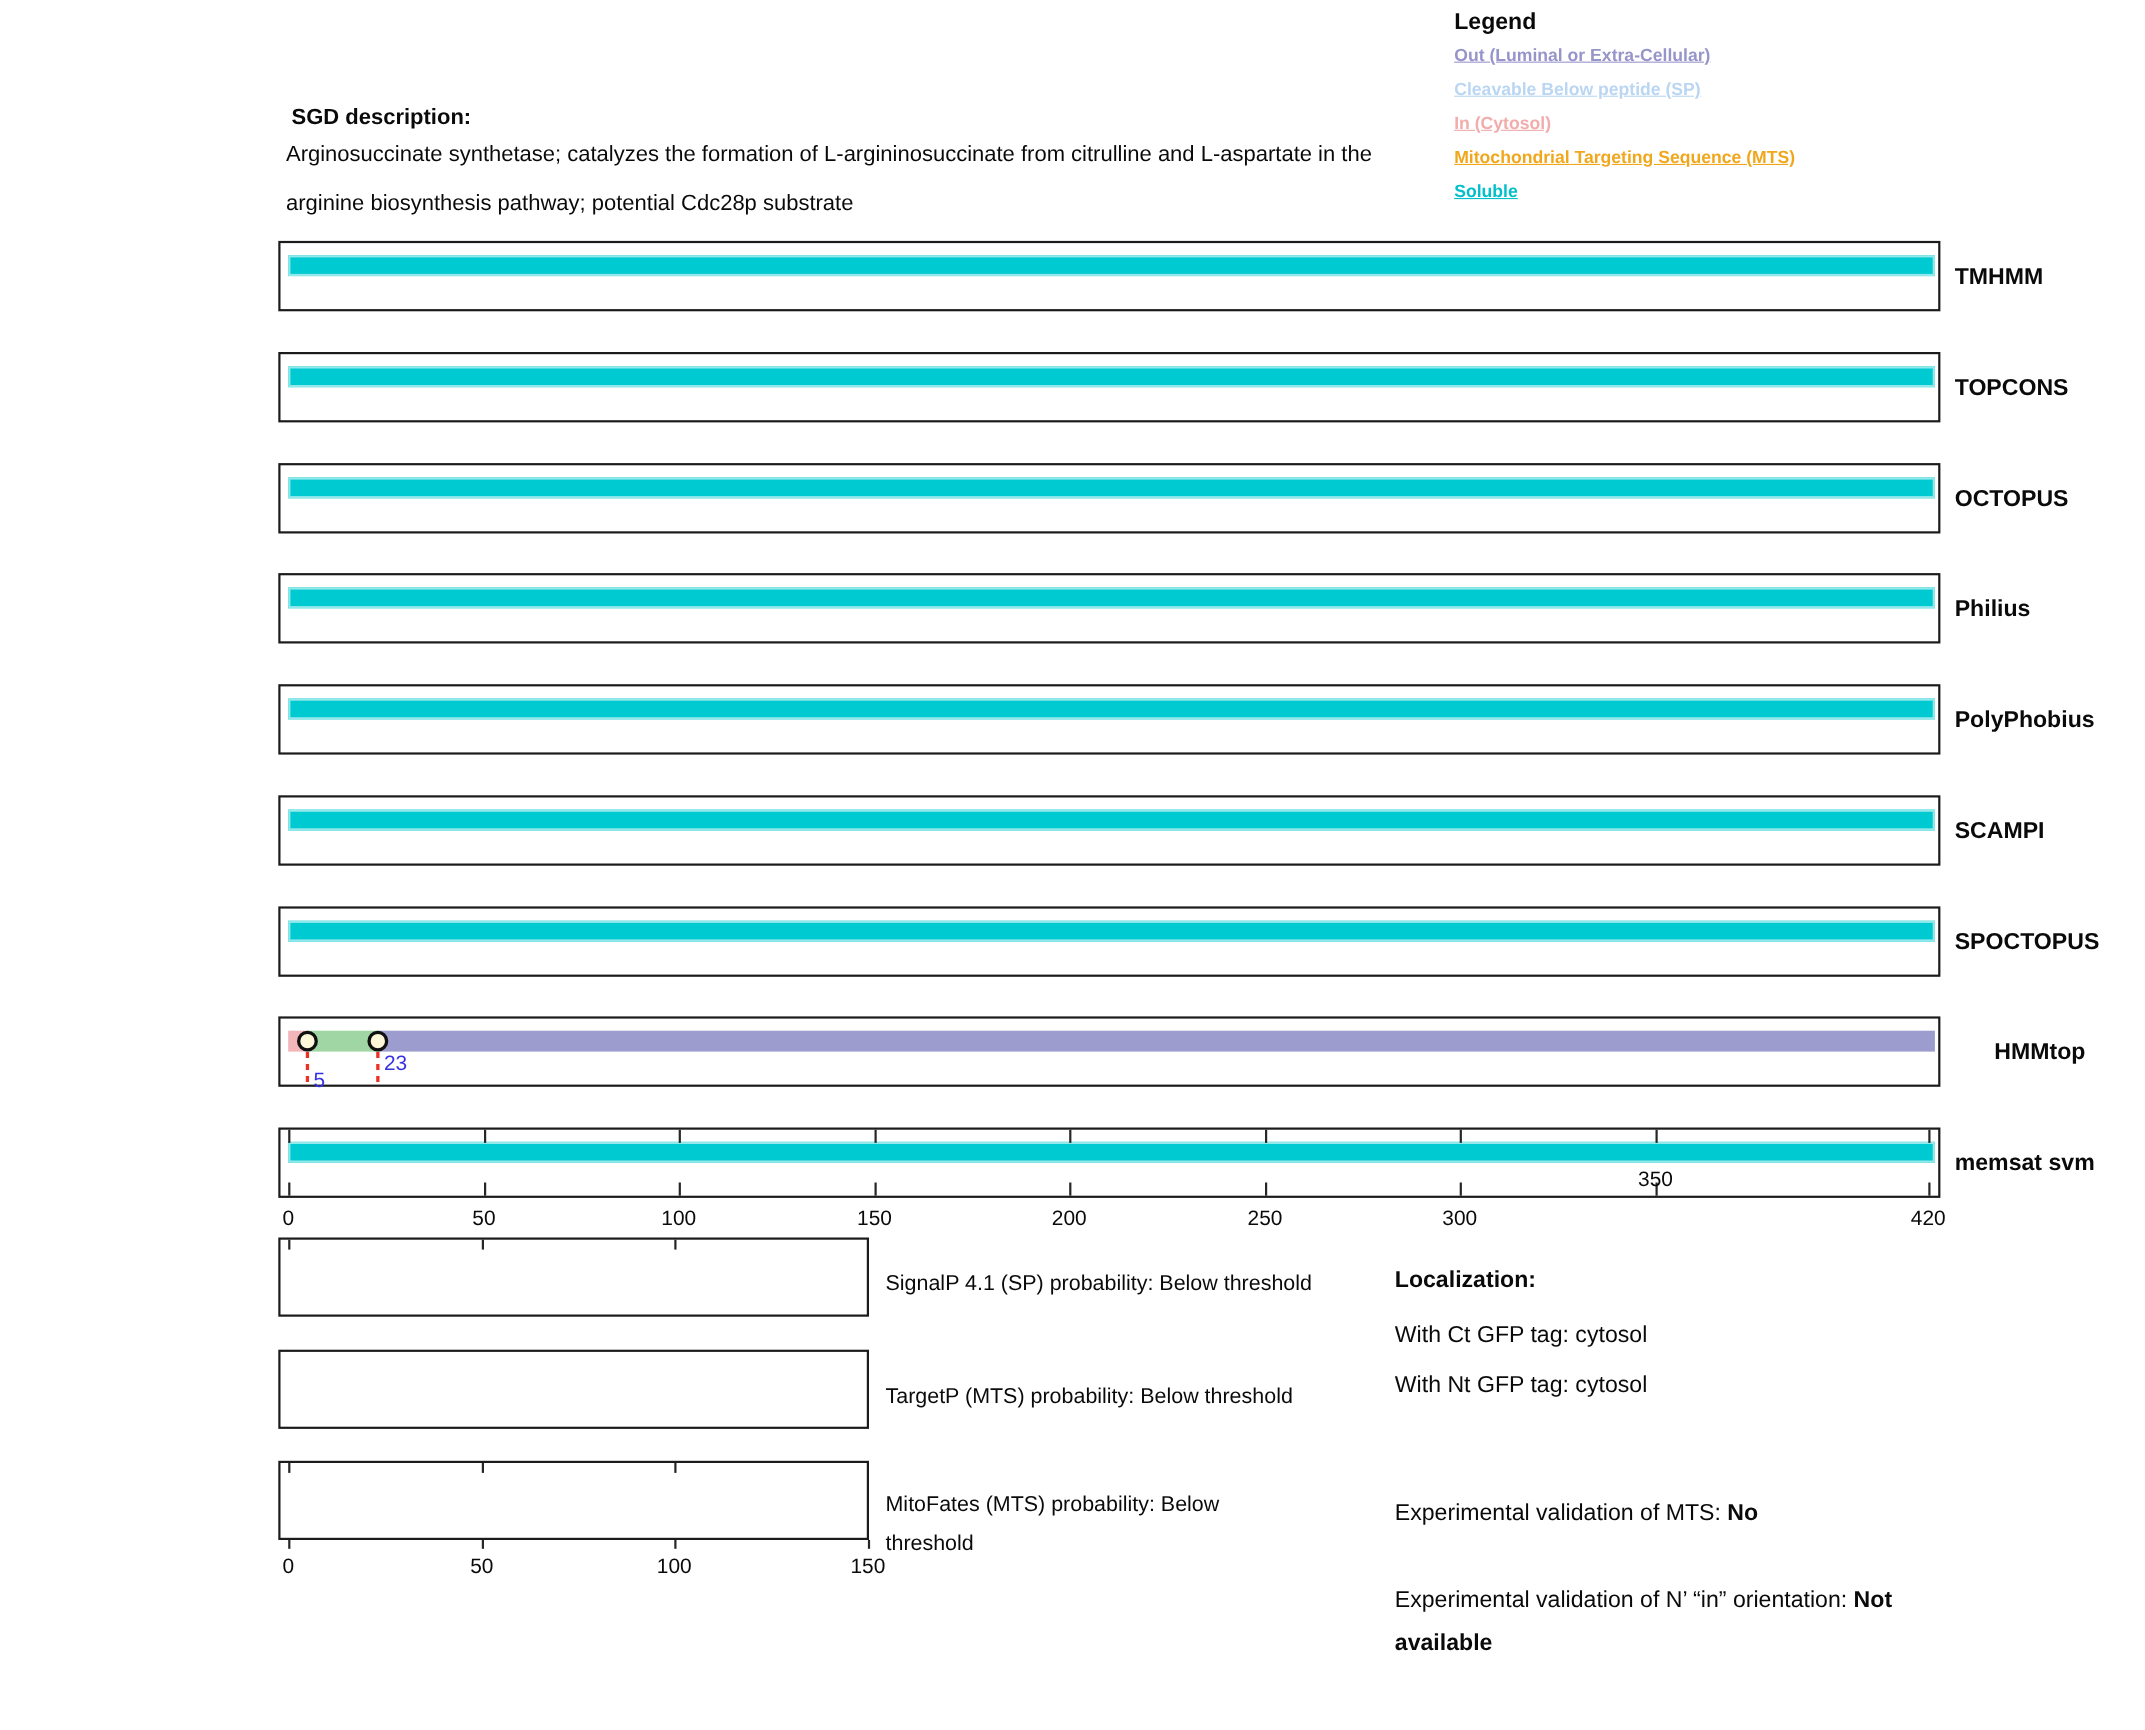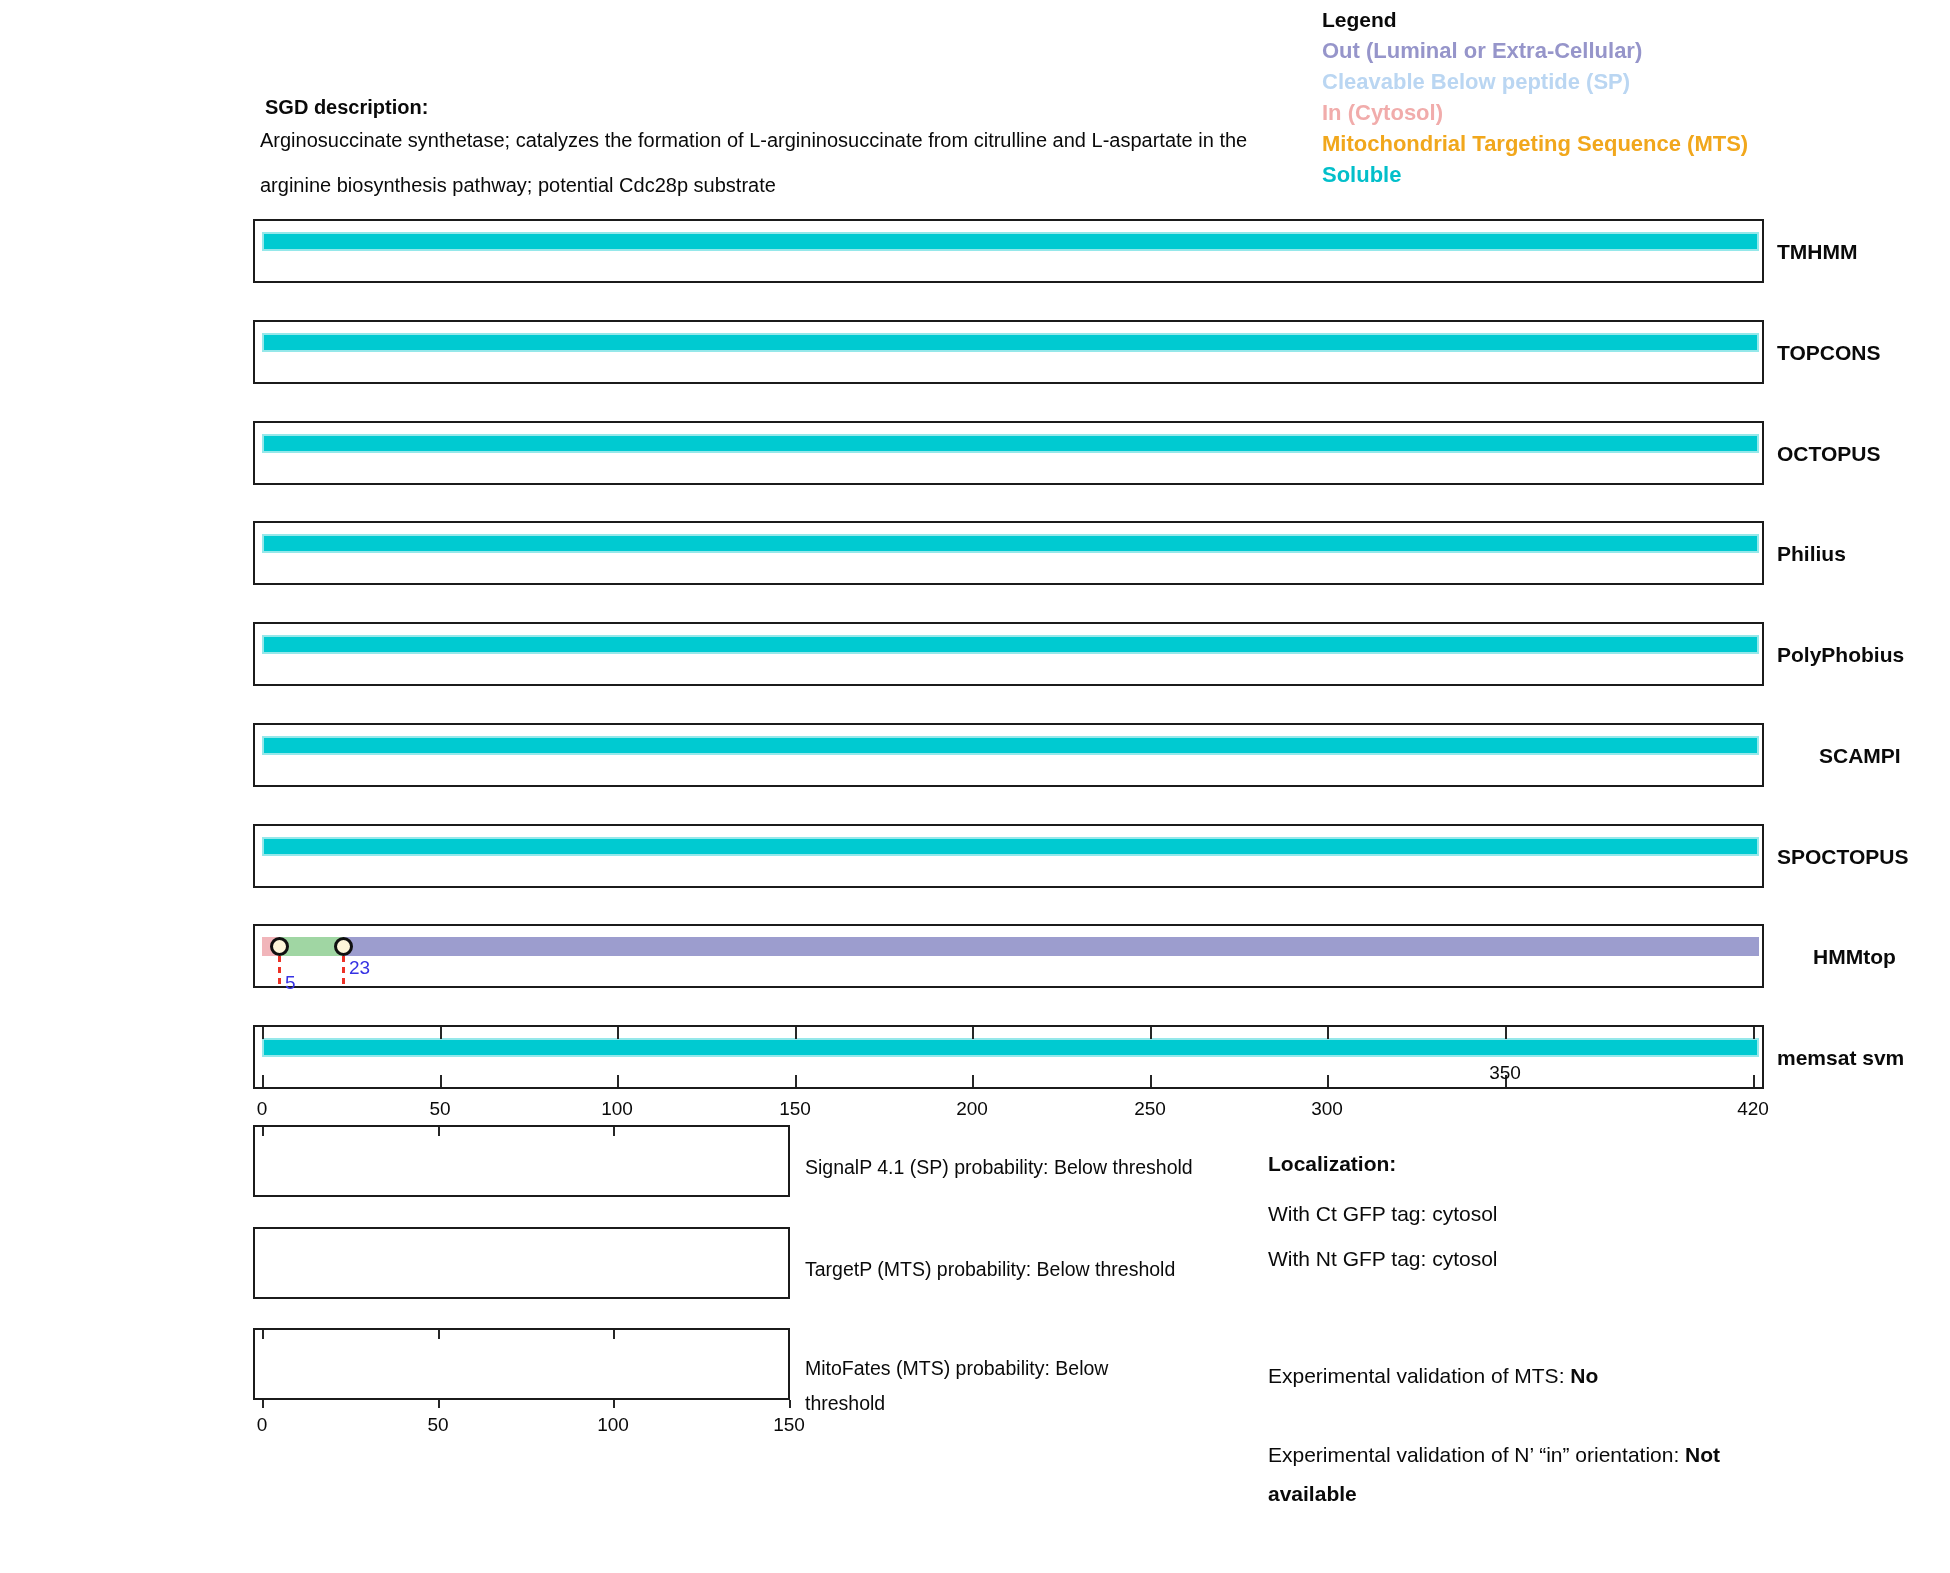--- a/index.html
+++ b/index.html
@@ -6,21 +6,21 @@
   #canvas{
     position:relative;width:1950px;height:1573px;background:#ffffff;overflow:hidden;
     font-family:"Liberation Sans","DejaVu Sans",sans-serif;color:#0a0a0a;
   }
   .abs{position:absolute;}
   .bold{font-weight:bold;}
   .page-title{font-size:40px;font-weight:bold;white-space:pre;letter-spacing:0.5px;}
   .sgd-label{font-size:20px;font-weight:bold;}
   .sgd-desc{font-size:20px;line-height:45px;}
   .legend-title{font-size:21px;font-weight:bold;line-height:31px;}
-  .legend-item{font-size:22px;font-weight:bold;line-height:31px;white-space:nowrap;}
+  .legend-item{font-size:16px;font-weight:bold;line-height:31px;white-space:nowrap;text-decoration:underline;}
   .track-box{border:2px solid #1b1b1b;background:#ffffff;box-sizing:border-box;}
   .seg{height:19px;}
   .seg-soluble{border:2px solid #95e8ea;box-sizing:border-box;}
   .track-label{font-size:21px;font-weight:bold;white-space:nowrap;}
   .tick{width:2px;background:#262626;}
   .axis-num{font-size:19px;transform:translateX(-50%);white-space:nowrap;}
   .marker-circle{width:13px;height:13px;border:3px solid #101010;border-radius:50%;box-sizing:content-box;}
   .dash-line{width:3px;background:repeating-linear-gradient(180deg,#ed3125 0 6px,transparent 6px 11px);}
   .marker-num{font-size:19px;color:#3632e3;}
   .plot-label{font-size:19.5px;line-height:35px;}
@@ -57,21 +57,21 @@
       <div class="abs seg seg-soluble" style="left:262px;top:434px;width:1497px;background:#00cad1;"></div>
       <div class="abs track-label" style="left:1777px;top:442px;">OCTOPUS</div>
       <div class="abs track-box" style="left:253px;top:521px;width:1511px;height:64px;"></div>
       <div class="abs seg seg-soluble" style="left:262px;top:534px;width:1497px;background:#00cad1;"></div>
       <div class="abs track-label" style="left:1777px;top:542px;">Philius</div>
       <div class="abs track-box" style="left:253px;top:622px;width:1511px;height:64px;"></div>
       <div class="abs seg seg-soluble" style="left:262px;top:635px;width:1497px;background:#00cad1;"></div>
       <div class="abs track-label" style="left:1777px;top:643px;">PolyPhobius</div>
       <div class="abs track-box" style="left:253px;top:723px;width:1511px;height:64px;"></div>
       <div class="abs seg seg-soluble" style="left:262px;top:736px;width:1497px;background:#00cad1;"></div>
-      <div class="abs track-label" style="left:1819px;top:744px;">SCAMPI</div>
+      <div class="abs track-label" style="left:1777px;top:744px;">SCAMPI</div>
       <div class="abs track-box" style="left:253px;top:824px;width:1511px;height:64px;"></div>
       <div class="abs seg seg-soluble" style="left:262px;top:837px;width:1497px;background:#00cad1;"></div>
       <div class="abs track-label" style="left:1777px;top:845px;">SPOCTOPUS</div>
       <div class="abs track-box" style="left:253px;top:924px;width:1511px;height:64px;"></div>
       <div class="abs seg" style="left:262px;top:937px;width:18px;background:#f1b5ba;"></div>
       <div class="abs seg" style="left:280px;top:937px;width:64px;background:#a0d6a3;"></div>
       <div class="abs seg" style="left:344px;top:937px;width:1415px;background:#9c9dce;"></div>
       <div class="abs dash-line" style="left:278px;top:956px;height:29px;"></div>
       <div class="abs marker-circle" style="left:270px;top:937px;background:#fdf6d9;"></div>
       <div class="abs marker-num" style="left:285px;top:972px;">5</div>

